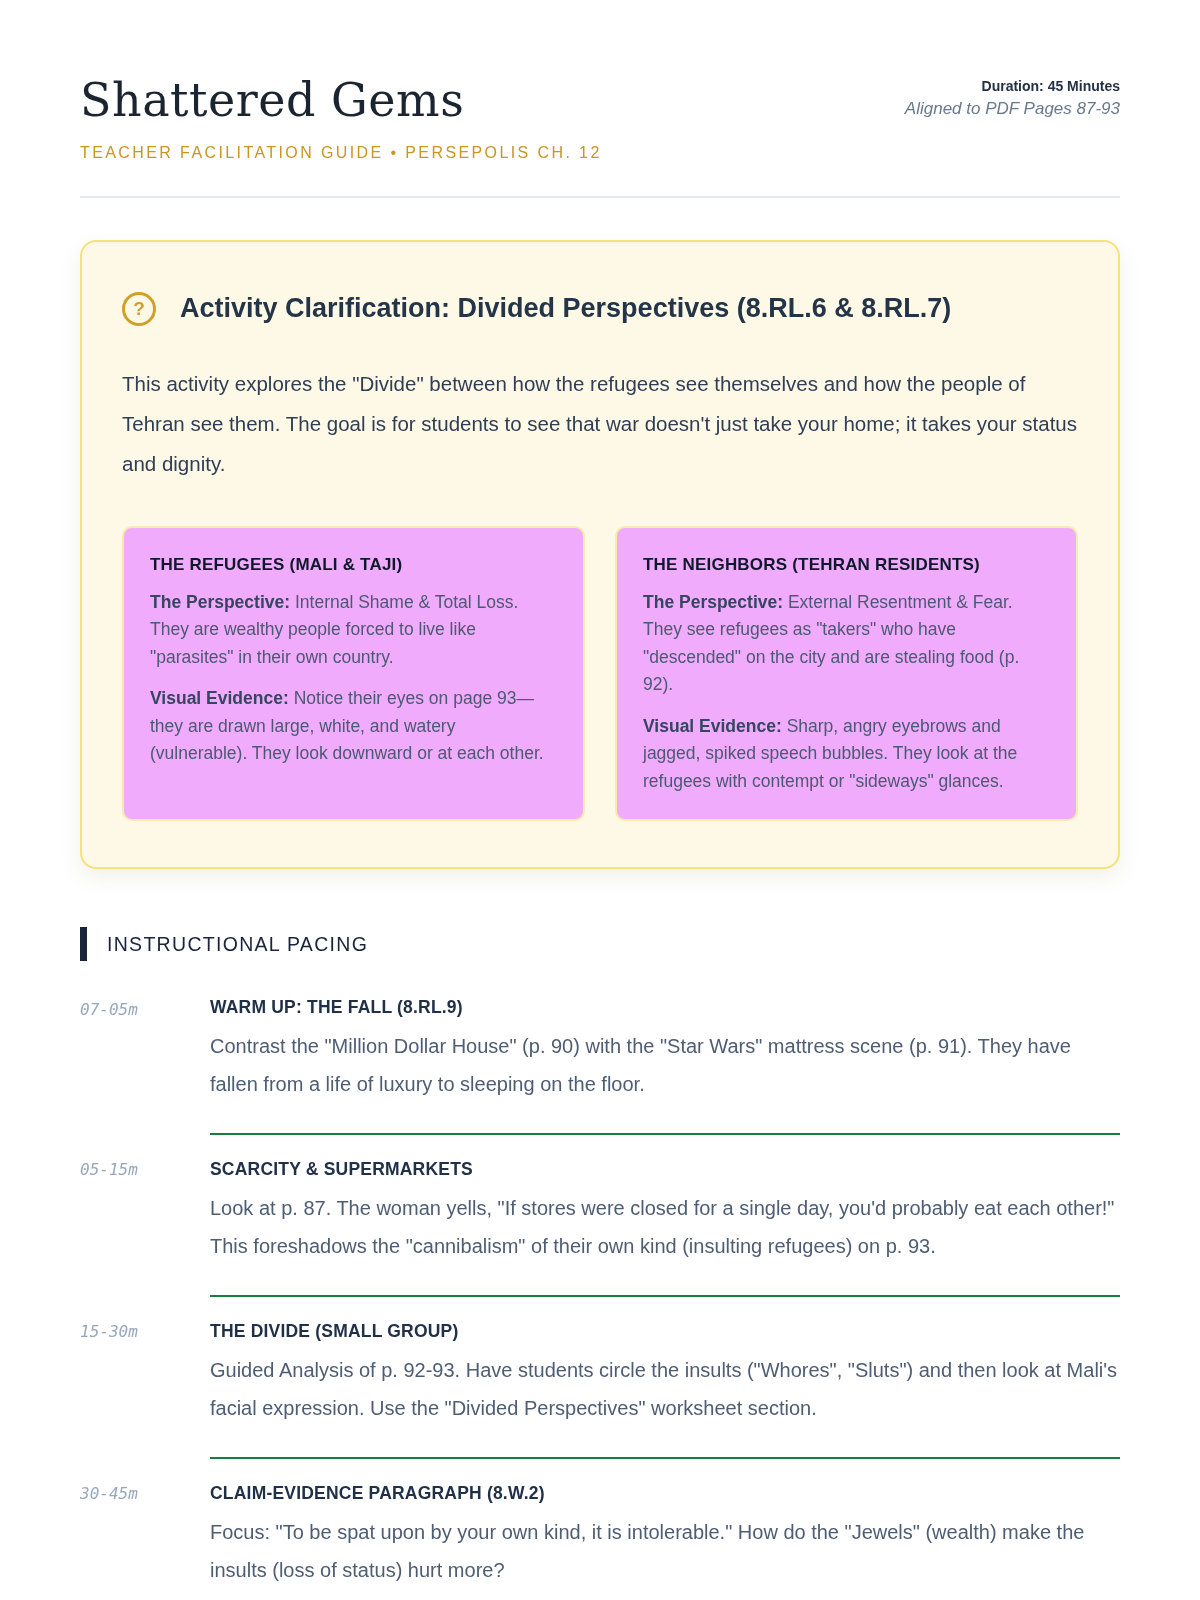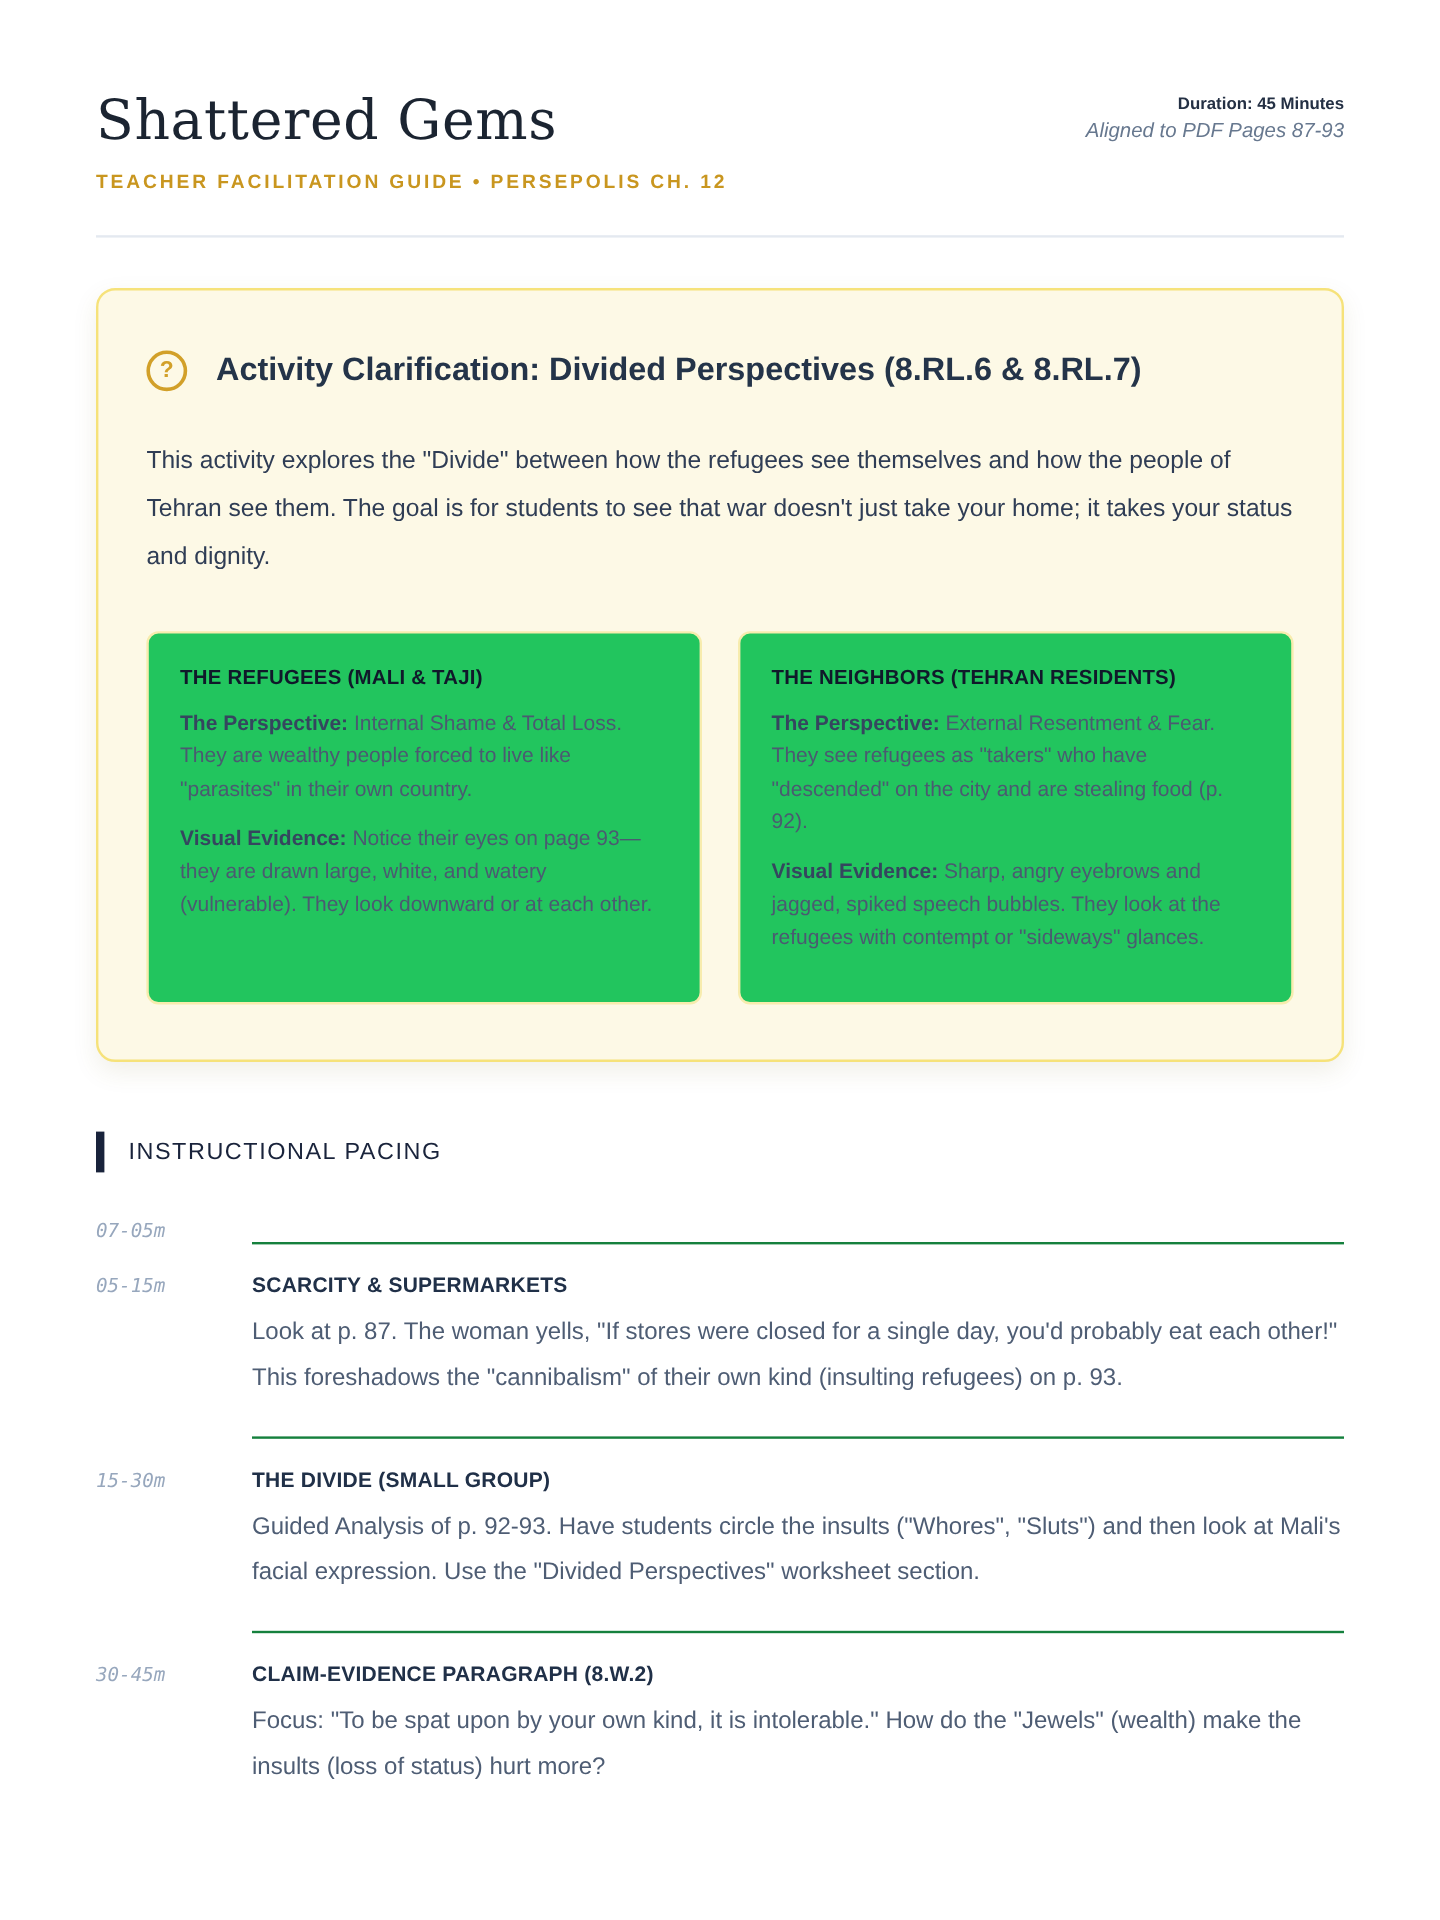--- a/index.html
+++ b/index.html
@@ -33,21 +33,21 @@
     font-family: "DejaVu Serif", "Liberation Serif", serif;
     font-weight: 400;
     font-size: 46px;
     line-height: 1.15;
     color: #1b2431;
     letter-spacing: 0.5px;
   }
   .page-subtitle {
     margin-top: 17px;
     font-size: 16px;
-    font-weight: 700;
+    font-weight: 400;
     letter-spacing: 2.4px;
     color: var(--gold);
   }
   .header-right { text-align: right; padding-top: 2px; }
   .duration {
     font-size: 14px;
     font-weight: 700;
     color: #243044;
     line-height: 1.45;
   }
@@ -98,24 +98,24 @@
   }
 
   
   .cards {
     margin-top: 42px;
     display: grid;
     grid-template-columns: 1fr 1fr;
     gap: 30px;
   }
   .card {
-    background: #22c55e;
+    background: #f0abfc;
     border: 2px solid var(--card-border);
     border-radius: 10px;
-    padding: 27px 26px 40px 26px;
+    padding: 27px 26px 24px 26px;
   }
   .card-title {
     margin: 0 0 13px 0;
     font-size: 17px;
     font-weight: 700;
     letter-spacing: 0.2px;
     color: #10192a;
   }
   .card p {
     margin: 14px 0 0 0;
@@ -211,20 +211,24 @@
   <section class="pacing">
     <div class="pacing-head">
       <span class="accent-bar"></span>
       <h2 class="pacing-title">INSTRUCTIONAL PACING</h2>
     </div>
 
     <div class="pacing-items">
 
       <div class="pacing-item">
         <div class="item-time">07-05m</div>
+        <div class="item-content">
+          <h4 class="item-title">WARM UP: THE FALL (8.RL.9)</h4>
+          <p class="item-body">Contrast the "Million Dollar House" (p. 90) with the "Star Wars" mattress scene (p. 91). They have fallen from a life of luxury to sleeping on the floor.</p>
+        </div>
       </div>
 
       <div class="pacing-item">
         <div class="item-time">05-15m</div>
         <div class="item-content">
           <h4 class="item-title">SCARCITY &amp; SUPERMARKETS</h4>
           <p class="item-body">Look at p. 87. The woman yells, "If stores were closed for a single day, you'd probably eat each other!" This foreshadows the "cannibalism" of their own kind (insulting refugees) on p. 93.</p>
         </div>
       </div>
 

